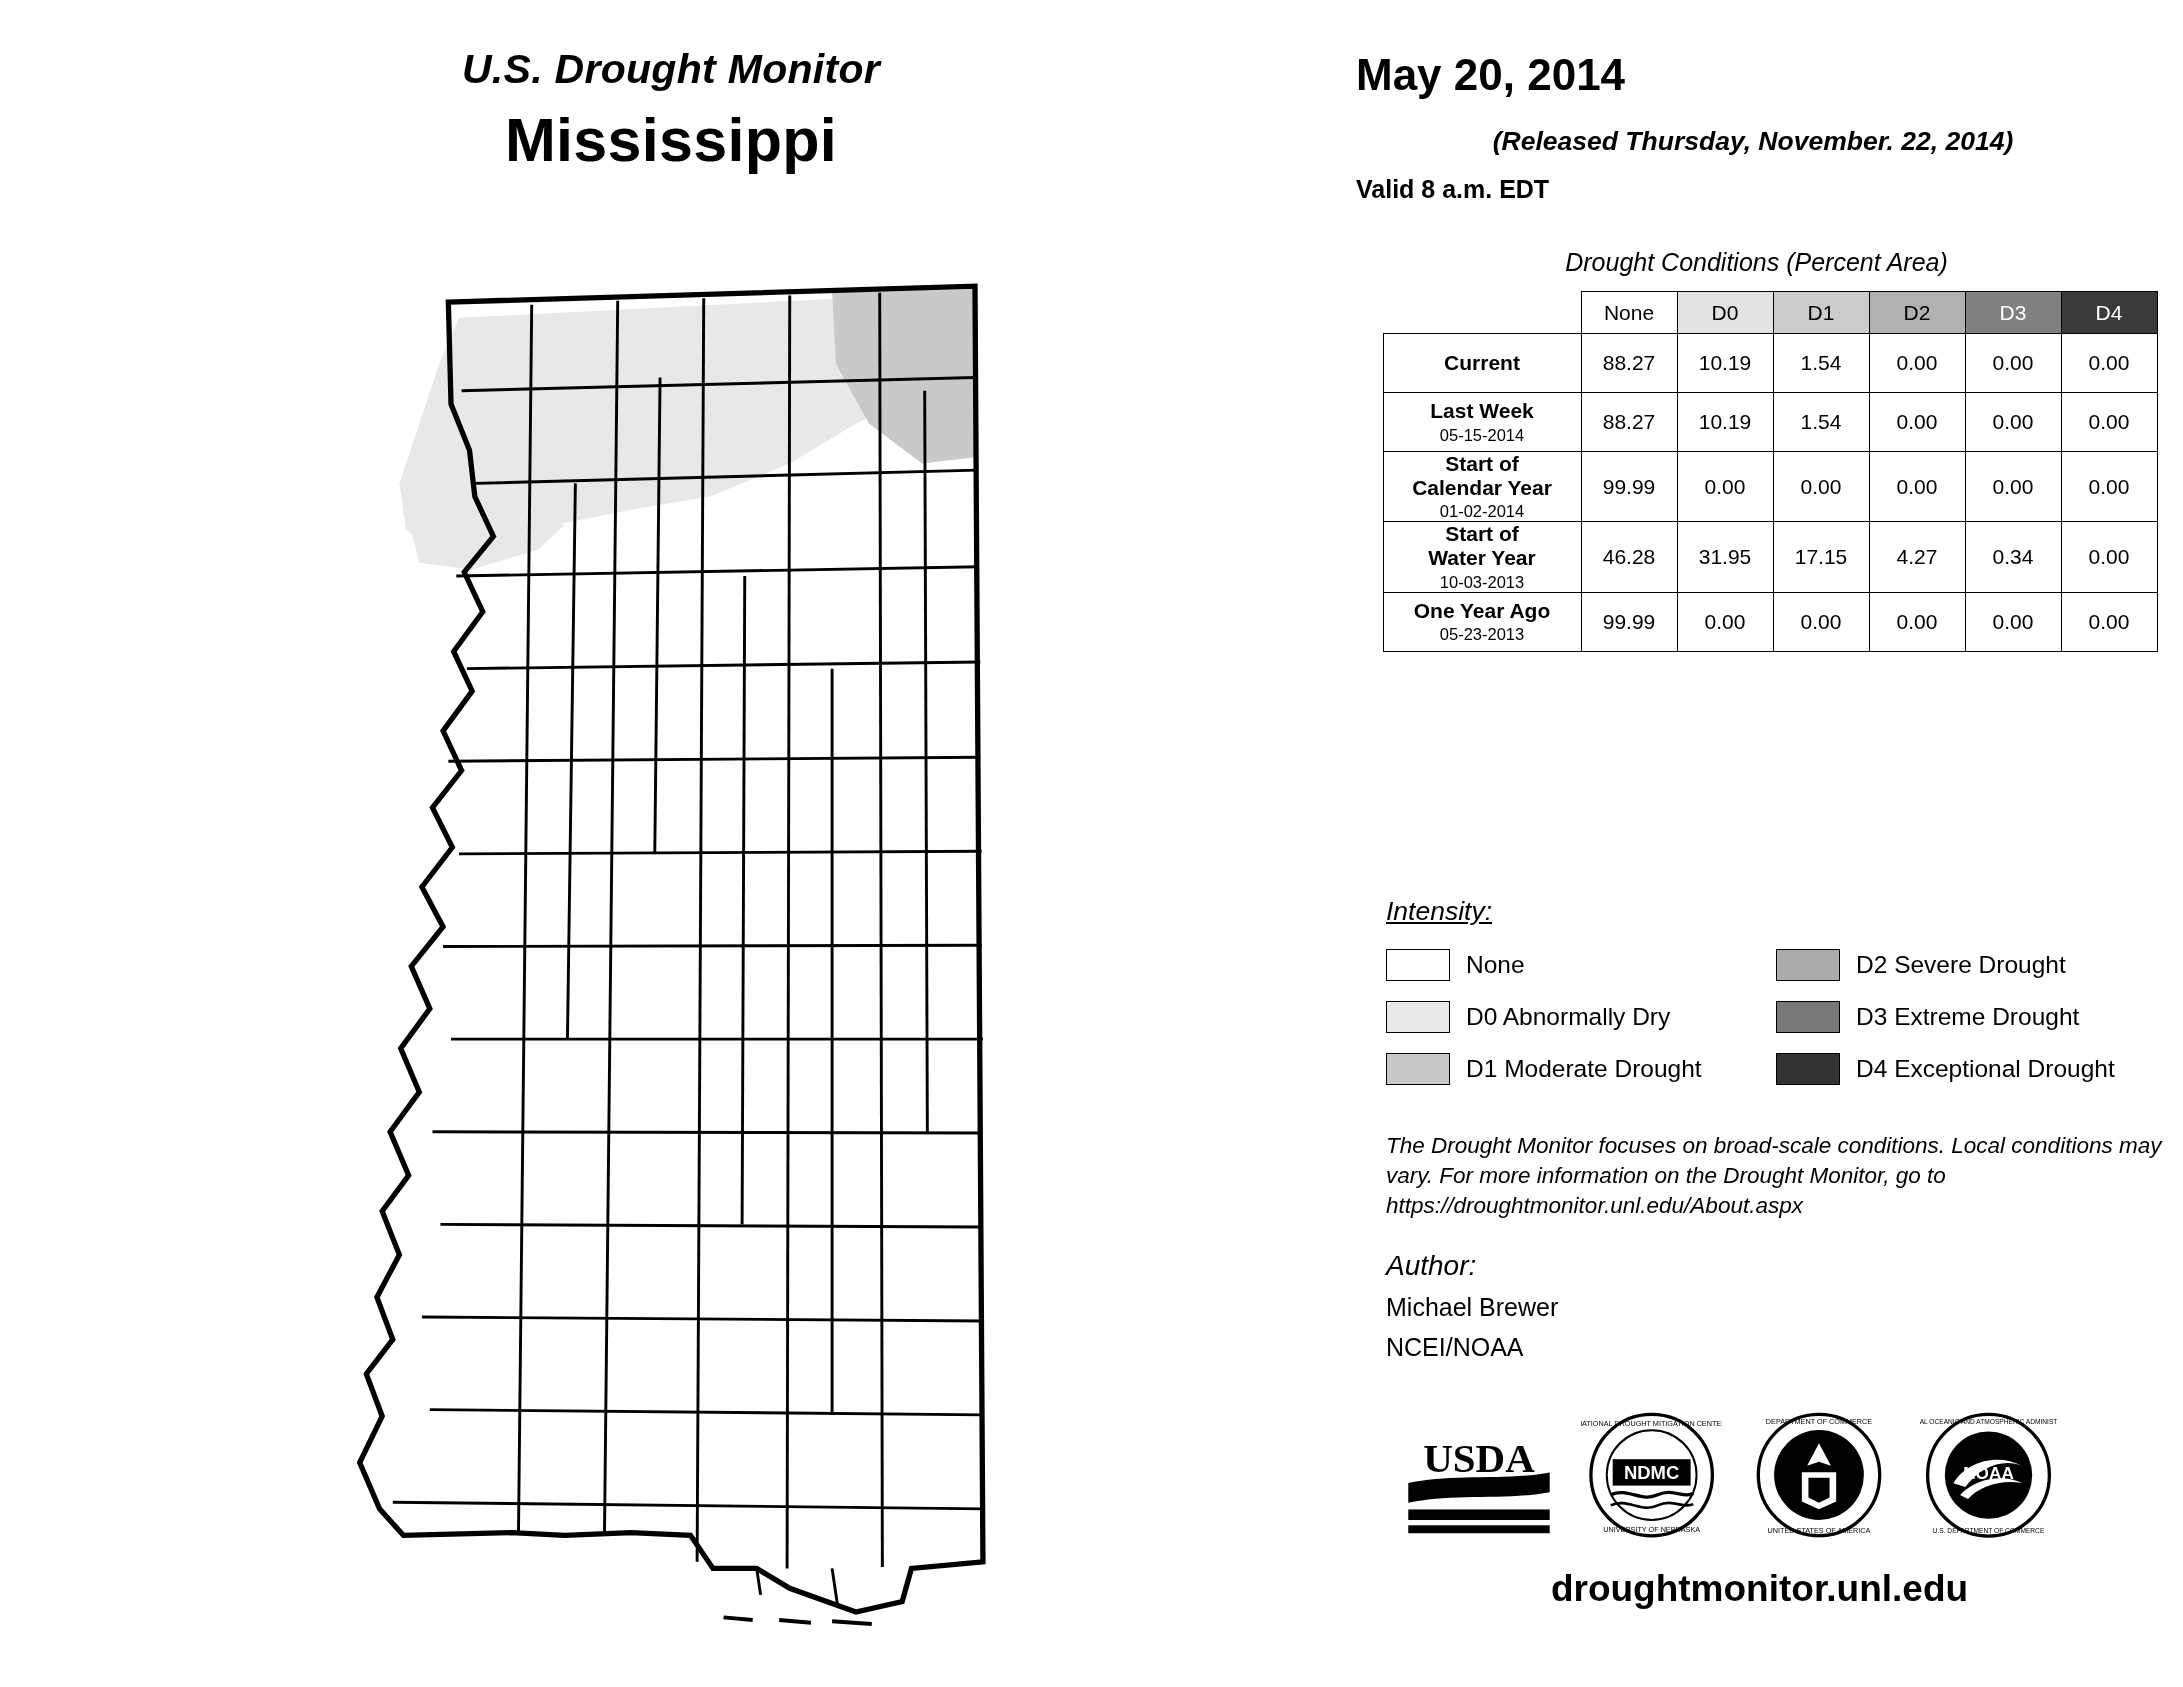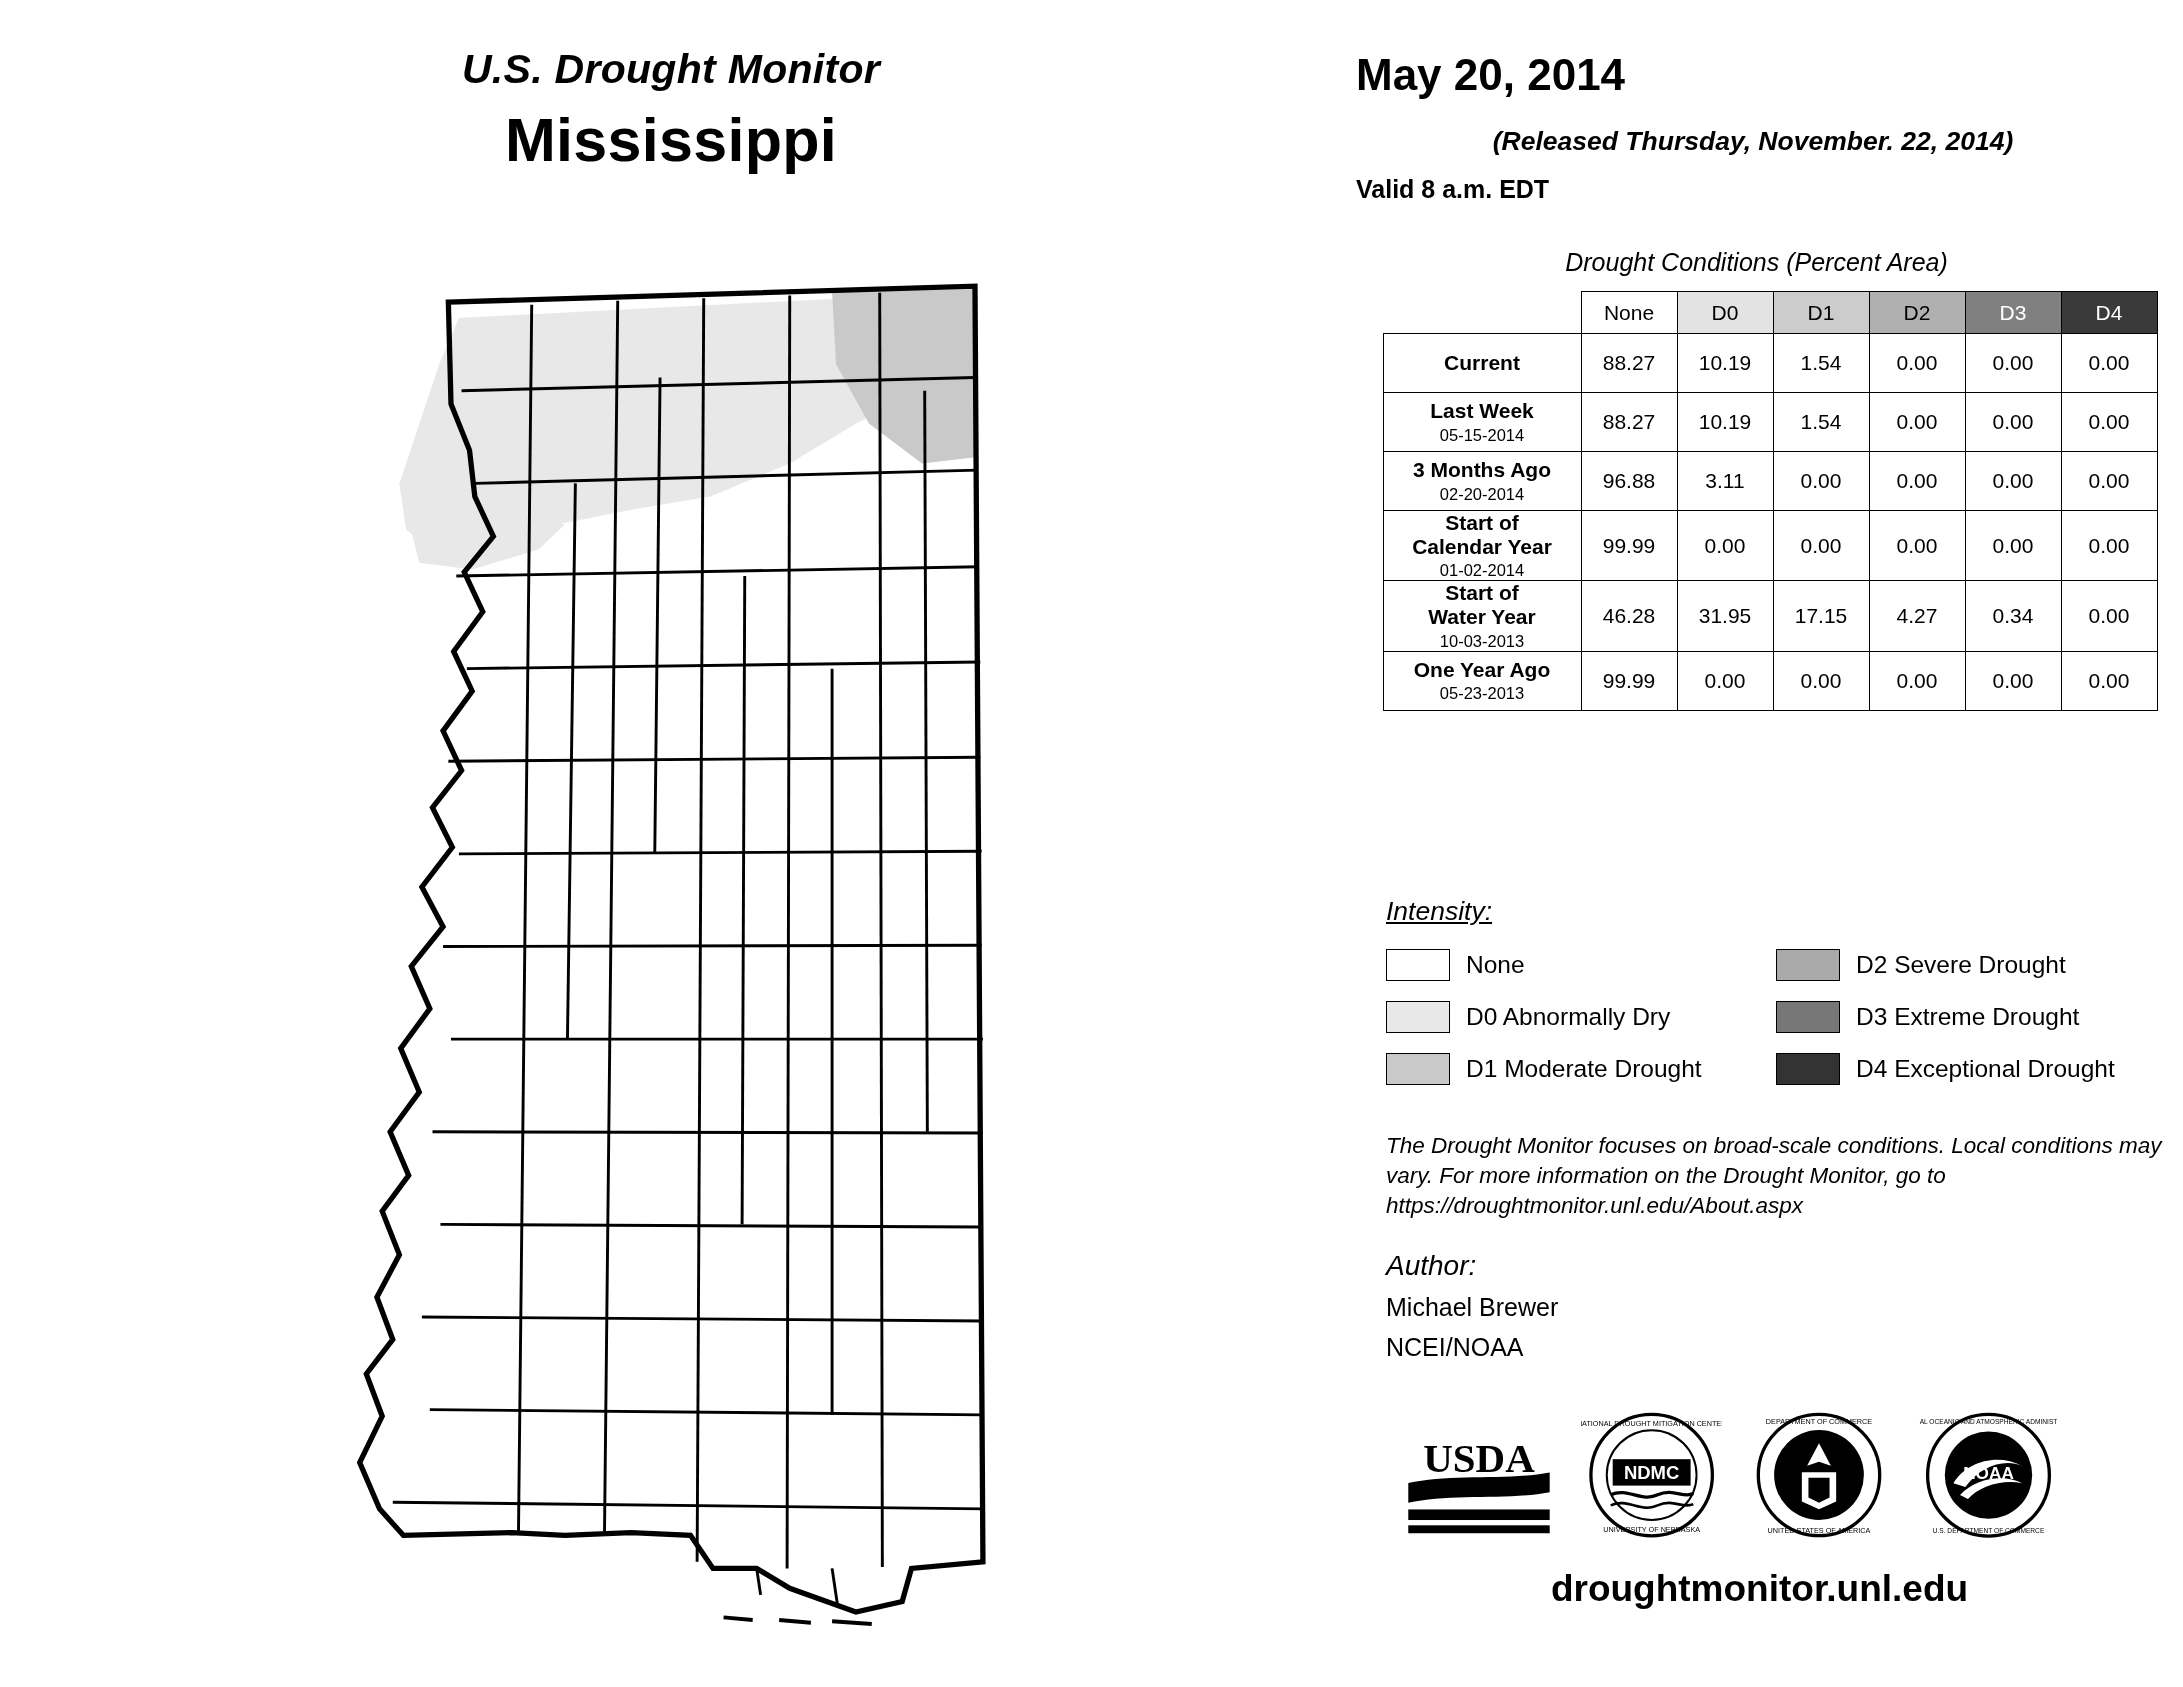--- a/index.html
+++ b/index.html
@@ -370,32 +370,20 @@
           <td class="val">0.00</td>
         </tr>
         <tr>
           <td class="rowlabel">
             <span>Last Week</span>
             <span class="sub">05-15-2014</span>
           </td>
           <td class="val">88.27</td>
           <td class="val">10.19</td>
           <td class="val">1.54</td>
-          <td class="val">0.00</td>
-          <td class="val">0.00</td>
-          <td class="val">0.00</td>
-        </tr>
-        <tr>
-          <td class="rowlabel">
-            <span>3 Months Ago</span>
-            <span class="sub">02-20-2014</span>
-          </td>
-          <td class="val">96.88</td>
-          <td class="val">3.11</td>
-          <td class="val">0.00</td>
           <td class="val">0.00</td>
           <td class="val">0.00</td>
           <td class="val">0.00</td>
         </tr>
         <tr>
           <td class="rowlabel">
             <span style="white-space:pre-line">Start of
 Calendar Year</span>
             <span class="sub">01-02-2014</span>
           </td>

